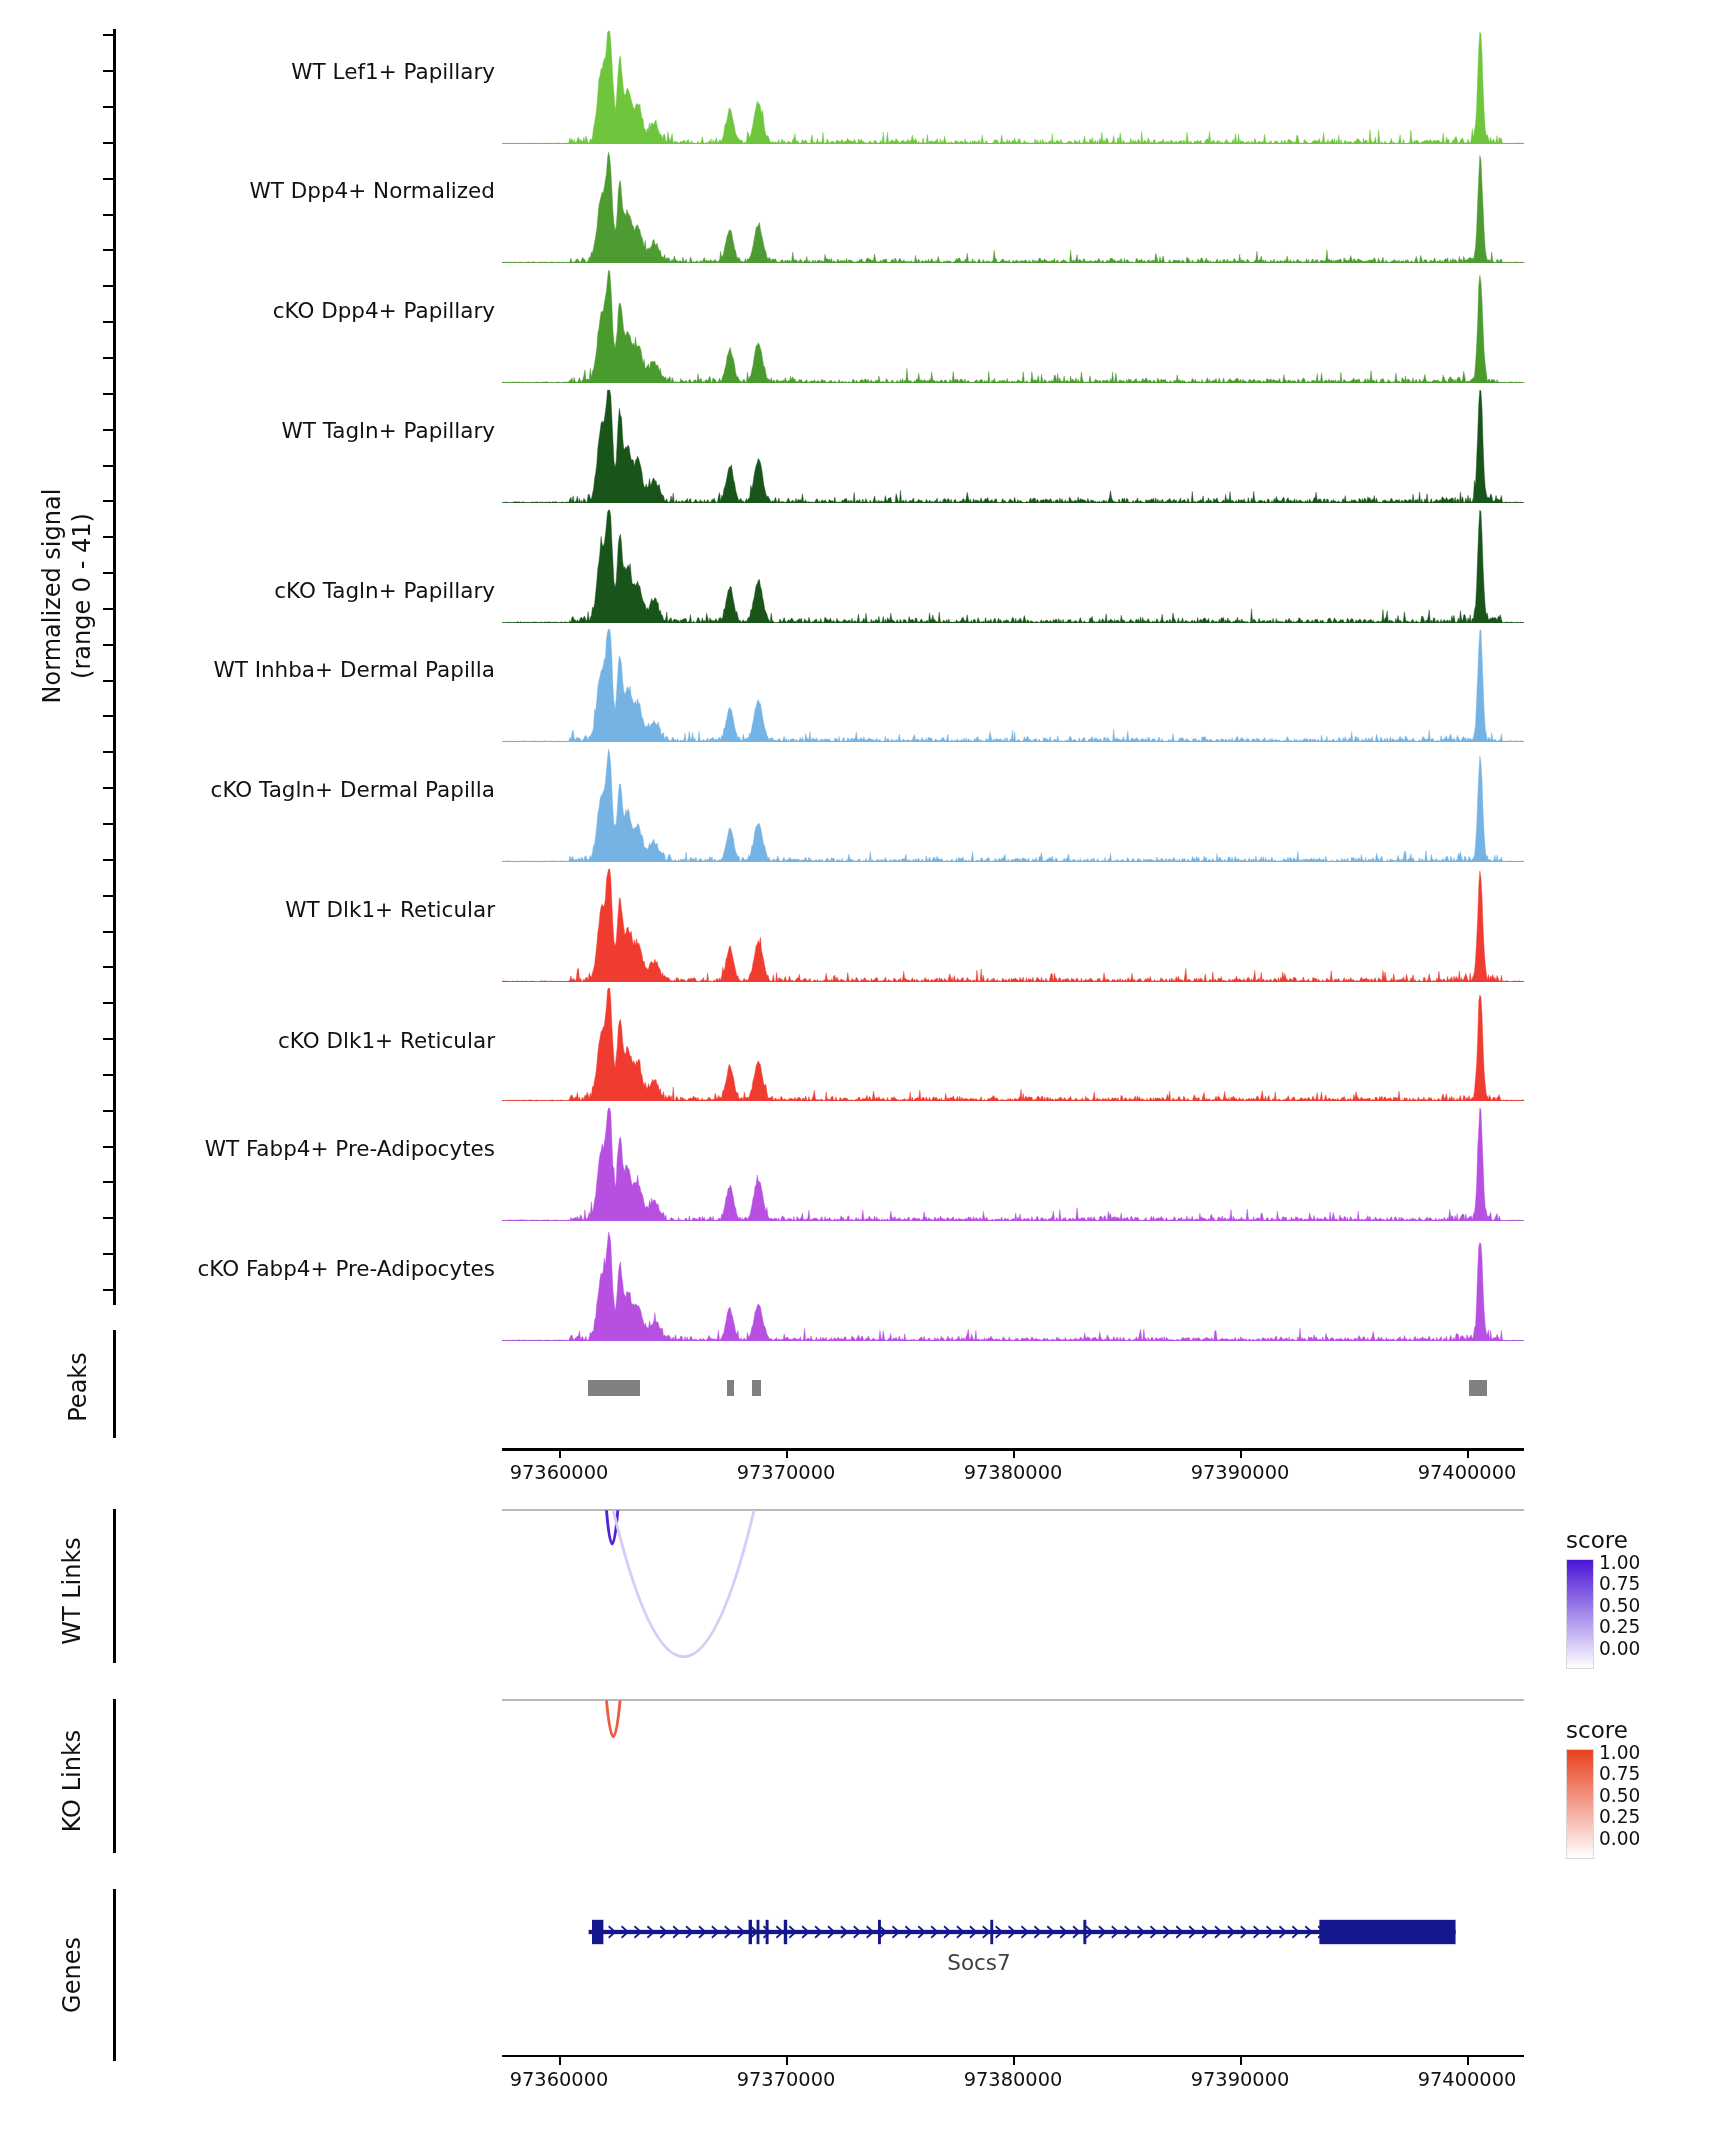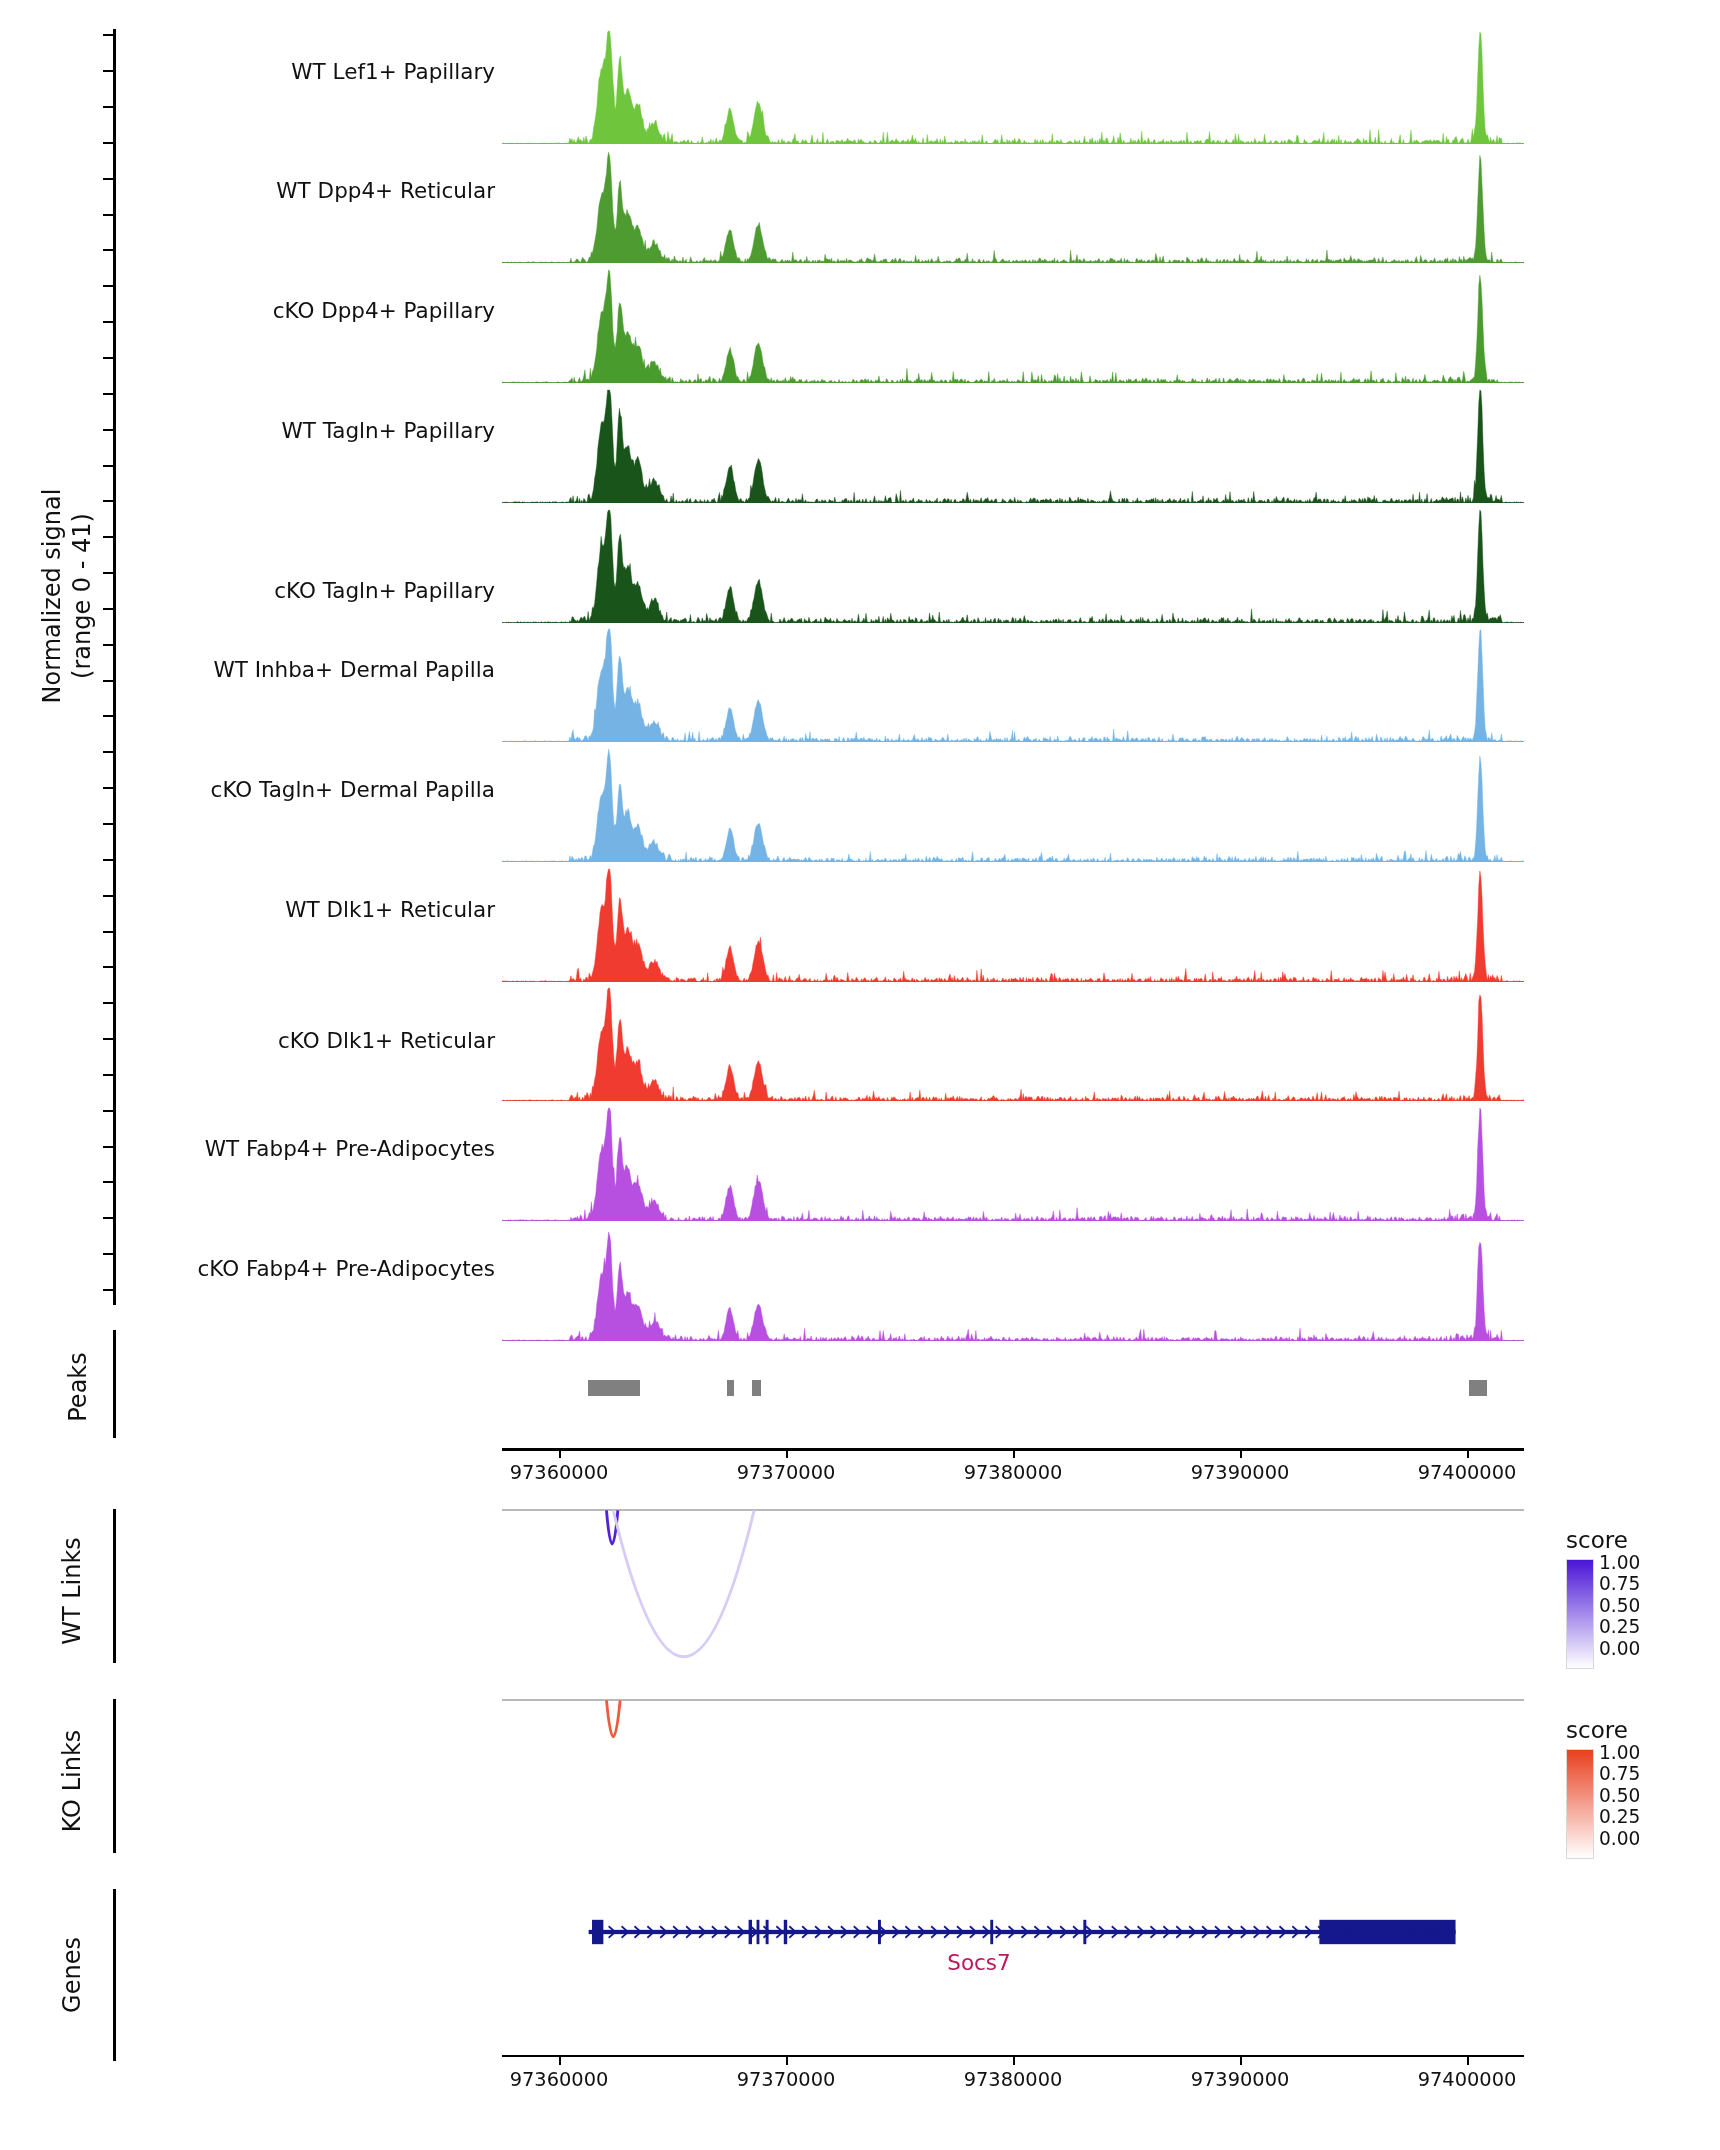--- a/index.html
+++ b/index.html
@@ -210,21 +210,21 @@
 
   
   .genes-block {
     position: absolute;
     left: 0;
     width: 1721px;
   }
   .gene-name {
     position: absolute;
     font-size: 21.5px;
-    color: #be185d;
+    color: #404040;
     transform: translateX(-50%);
     white-space: nowrap;
   }
   .gene-plot {
     position: absolute;
     left: 502px;
     width: 1022px;
   }
   .gene-axis-line {
     position: absolute;
@@ -295,21 +295,21 @@
         <div class="track" style="top: 29px;">
           <div class="track-label" style="top: 30px;">WT Lef1+ Papillary</div>
           <div class="track-plot">
             <div class="baseline"></div>
             <svg viewBox="0 0 1425 160" preserveAspectRatio="none">
               <path d="M 0 160 L 0.00 159.89 L 1.50 158.86 L 3.00 158.94 L 4.50 159.90 L 6.01 159.87 L 7.51 159.49 L 9.01 159.80 L 10.51 158.18 L 12.01 159.94 L 13.51 158.79 L 15.02 159.03 L 16.52 159.04 L 18.02 159.61 L 19.52 159.49 L 21.02 158.49 L 22.52 159.37 L 24.03 159.09 L 25.53 159.35 L 27.03 158.69 L 28.53 159.89 L 30.03 159.55 L 31.53 159.58 L 33.03 159.51 L 34.54 159.83 L 36.04 158.44 L 37.54 159.29 L 39.04 158.26 L 40.54 159.24 L 42.04 159.05 L 43.55 158.85 L 45.05 158.93 L 46.55 159.57 L 48.05 159.58 L 49.55 159.86 L 51.05 159.13 L 52.56 159.85 L 54.06 158.43 L 55.56 159.73 L 57.06 158.99 L 58.56 158.45 L 60.06 158.62 L 61.56 158.88 L 63.07 159.53 L 64.57 158.70 L 66.07 159.08 L 67.57 159.32 L 69.07 158.56 L 70.57 159.65 L 72.08 159.01 L 73.58 158.68 L 75.08 159.02 L 76.58 159.07 L 78.08 158.54 L 79.58 158.17 L 81.09 159.63 L 82.59 159.94 L 84.09 158.85 L 85.59 159.98 L 87.09 158.71 L 88.59 158.58 L 90.09 158.69 L 91.60 158.68 L 93.10 158.47 L 94.60 151.63 L 96.10 155.53 L 97.60 152.56 L 99.10 157.81 L 100.61 153.83 L 102.11 157.60 L 103.61 158.08 L 105.11 153.44 L 106.61 149.97 L 108.11 155.61 L 109.62 153.28 L 111.12 156.15 L 112.62 156.50 L 114.12 150.47 L 115.62 157.63 L 117.12 148.62 L 118.62 153.50 L 120.13 159.35 L 121.63 157.57 L 123.13 153.17 L 124.63 154.64 L 126.13 149.82 L 127.63 137.58 L 129.14 130.55 L 130.64 120.19 L 132.14 108.89 L 133.64 89.10 L 135.14 69.56 L 136.64 65.20 L 138.15 54.95 L 139.65 55.53 L 141.15 46.62 L 142.65 40.78 L 144.15 41.51 L 145.65 24.89 L 147.15 4.20 L 148.66 2.92 L 150.16 2.92 L 151.66 16.93 L 153.16 42.90 L 154.66 70.88 L 156.16 88.60 L 157.67 112.72 L 159.17 104.08 L 160.67 80.22 L 162.17 57.17 L 163.67 40.87 L 165.17 37.45 L 166.68 56.80 L 168.18 71.49 L 169.68 86.83 L 171.18 92.39 L 172.68 90.19 L 174.18 82.98 L 175.68 82.66 L 177.19 87.37 L 178.69 92.10 L 180.19 98.41 L 181.69 104.24 L 183.19 109.01 L 184.69 112.20 L 186.20 106.70 L 187.70 103.59 L 189.20 104.61 L 190.70 106.53 L 192.20 104.37 L 193.70 115.96 L 195.21 123.89 L 196.71 125.65 L 198.21 138.77 L 199.71 138.99 L 201.21 143.91 L 202.71 138.67 L 204.21 139.65 L 205.72 130.23 L 207.22 136.67 L 208.72 130.46 L 210.22 131.02 L 211.72 133.63 L 213.22 128.49 L 214.73 126.65 L 216.23 134.47 L 217.73 140.06 L 219.23 144.00 L 220.73 146.85 L 222.23 146.97 L 223.74 152.89 L 225.24 147.21 L 226.74 145.83 L 228.24 155.20 L 229.74 157.33 L 231.24 142.54 L 232.74 150.58 L 234.25 156.22 L 235.75 151.52 L 237.25 145.53 L 238.75 158.61 L 240.25 156.56 L 241.75 156.78 L 243.26 156.99 L 244.76 157.36 L 246.26 158.52 L 247.76 158.13 L 249.26 156.27 L 250.76 156.82 L 252.27 156.75 L 253.77 154.20 L 255.27 156.41 L 256.77 157.86 L 258.27 155.21 L 259.77 153.74 L 261.28 158.22 L 262.78 158.83 L 264.28 155.15 L 265.78 158.75 L 267.28 158.31 L 268.78 159.87 L 270.28 159.06 L 271.79 159.25 L 273.29 155.72 L 274.79 159.77 L 276.29 158.43 L 277.79 156.81 L 279.29 149.91 L 280.80 157.37 L 282.30 159.81 L 283.80 158.09 L 285.30 157.76 L 286.80 158.48 L 288.30 155.92 L 289.81 157.38 L 291.31 152.56 L 292.81 159.93 L 294.31 154.12 L 295.81 158.62 L 297.31 155.75 L 298.81 151.21 L 300.32 157.10 L 301.82 158.04 L 303.32 154.57 L 304.82 154.66 L 306.32 155.97 L 307.82 150.62 L 309.33 145.03 L 310.83 132.82 L 312.33 131.89 L 313.83 125.56 L 315.33 116.72 L 316.83 109.94 L 318.34 110.96 L 319.84 115.36 L 321.34 123.12 L 322.84 129.98 L 324.34 136.80 L 325.84 145.39 L 327.34 148.40 L 328.85 151.43 L 330.35 152.52 L 331.85 154.89 L 333.35 154.36 L 334.85 154.99 L 336.35 159.11 L 337.86 157.64 L 339.36 158.33 L 340.86 155.91 L 342.36 142.66 L 343.86 145.71 L 345.36 151.45 L 346.87 146.78 L 348.37 139.34 L 349.87 132.80 L 351.37 123.37 L 352.87 114.89 L 354.37 107.99 L 355.87 100.32 L 357.38 103.57 L 358.88 103.53 L 360.38 109.43 L 361.88 117.81 L 363.38 112.95 L 364.88 128.40 L 366.39 140.31 L 367.89 147.20 L 369.39 149.29 L 370.89 148.15 L 372.39 153.15 L 373.89 156.41 L 375.40 158.71 L 376.90 156.11 L 378.40 158.70 L 379.90 157.07 L 381.40 157.23 L 382.90 158.17 L 384.40 157.18 L 385.91 153.79 L 387.41 159.59 L 388.91 157.86 L 390.41 152.84 L 391.91 157.19 L 393.41 155.06 L 394.92 157.74 L 396.42 159.39 L 397.92 157.03 L 399.42 156.01 L 400.92 156.99 L 402.42 157.63 L 403.93 158.69 L 405.43 154.11 L 406.93 151.91 L 408.43 145.52 L 409.93 155.93 L 411.43 156.15 L 412.93 155.64 L 414.44 159.45 L 415.94 158.76 L 417.44 158.36 L 418.94 153.58 L 420.44 156.01 L 421.94 156.45 L 423.45 154.15 L 424.95 156.39 L 426.45 159.20 L 427.95 158.87 L 429.45 159.67 L 430.95 153.62 L 432.46 147.25 L 433.96 158.88 L 435.46 156.81 L 436.96 159.30 L 438.46 157.11 L 439.96 152.12 L 441.46 158.61 L 442.97 157.08 L 444.47 157.24 L 445.97 158.54 L 447.47 143.70 L 448.97 157.99 L 450.47 159.23 L 451.98 157.86 L 453.48 152.70 L 454.98 156.15 L 456.48 159.77 L 457.98 157.02 L 459.48 156.59 L 460.99 156.49 L 462.49 156.39 L 463.99 159.92 L 465.49 156.66 L 466.99 154.36 L 468.49 155.68 L 469.99 155.94 L 471.50 157.97 L 473.00 154.79 L 474.50 154.02 L 476.00 158.29 L 477.50 156.05 L 479.00 156.52 L 480.51 155.65 L 482.01 151.79 L 483.51 155.93 L 485.01 155.22 L 486.51 155.89 L 488.01 156.34 L 489.52 157.55 L 491.02 153.79 L 492.52 155.63 L 494.02 159.43 L 495.52 159.41 L 497.02 152.98 L 498.52 156.69 L 500.03 153.76 L 501.53 154.06 L 503.03 157.66 L 504.53 156.08 L 506.03 159.59 L 507.53 157.71 L 509.04 159.43 L 510.54 159.32 L 512.04 156.65 L 513.54 155.62 L 515.04 158.43 L 516.54 158.38 L 518.05 158.11 L 519.55 154.32 L 521.05 155.83 L 522.55 157.33 L 524.05 159.59 L 525.55 159.32 L 527.05 156.83 L 528.56 154.85 L 530.06 159.46 L 531.56 143.60 L 533.06 156.65 L 534.56 159.91 L 536.06 154.92 L 537.57 143.44 L 539.07 159.86 L 540.57 155.66 L 542.07 156.53 L 543.57 154.35 L 545.07 154.79 L 546.58 157.54 L 548.08 155.89 L 549.58 152.34 L 551.08 155.57 L 552.58 155.91 L 554.08 157.82 L 555.58 157.99 L 557.09 155.66 L 558.59 155.38 L 560.09 154.82 L 561.59 157.83 L 563.09 156.03 L 564.59 157.01 L 566.10 152.89 L 567.60 158.04 L 569.10 155.23 L 570.60 155.16 L 572.10 147.49 L 573.60 153.90 L 575.11 155.66 L 576.61 152.05 L 578.11 156.51 L 579.61 159.11 L 581.11 155.68 L 582.61 159.92 L 584.11 157.58 L 585.62 159.41 L 587.12 151.34 L 588.62 159.00 L 590.12 158.17 L 591.62 158.54 L 593.12 146.70 L 594.63 158.80 L 596.13 155.66 L 597.63 156.54 L 599.13 155.13 L 600.63 157.64 L 602.13 157.00 L 603.64 155.46 L 605.14 156.50 L 606.64 152.39 L 608.14 157.11 L 609.64 159.17 L 611.14 152.72 L 612.64 159.58 L 614.15 154.84 L 615.65 159.01 L 617.15 148.83 L 618.65 155.94 L 620.15 159.24 L 621.65 157.85 L 623.16 157.47 L 624.66 158.57 L 626.16 156.86 L 627.66 157.40 L 629.16 159.22 L 630.66 158.76 L 632.17 154.94 L 633.67 156.41 L 635.17 155.87 L 636.67 157.75 L 638.17 157.94 L 639.67 156.22 L 641.17 156.56 L 642.68 156.25 L 644.18 159.26 L 645.68 153.04 L 647.18 158.04 L 648.68 156.59 L 650.18 158.46 L 651.69 158.35 L 653.19 156.49 L 654.69 159.29 L 656.19 155.04 L 657.69 157.49 L 659.19 155.21 L 660.70 157.82 L 662.20 156.81 L 663.70 157.43 L 665.20 154.07 L 666.70 159.20 L 668.20 156.45 L 669.70 147.18 L 671.21 157.77 L 672.71 159.91 L 674.21 156.81 L 675.71 155.53 L 677.21 159.04 L 678.71 159.25 L 680.22 158.92 L 681.72 159.95 L 683.22 158.45 L 684.72 158.15 L 686.22 155.74 L 687.72 153.10 L 689.23 156.21 L 690.73 154.00 L 692.23 157.96 L 693.73 159.58 L 695.23 156.74 L 696.73 147.17 L 698.23 156.97 L 699.74 157.40 L 701.24 156.71 L 702.74 159.23 L 704.24 153.41 L 705.74 158.15 L 707.24 154.50 L 708.75 157.34 L 710.25 158.63 L 711.75 154.57 L 713.25 156.79 L 714.75 151.76 L 716.25 156.65 L 717.76 157.86 L 719.26 156.13 L 720.76 152.24 L 722.26 154.11 L 723.76 158.79 L 725.26 158.32 L 726.77 158.61 L 728.27 154.95 L 729.77 157.81 L 731.27 157.17 L 732.77 159.38 L 734.27 157.45 L 735.77 158.54 L 737.28 159.49 L 738.78 157.90 L 740.28 159.39 L 741.78 158.66 L 743.28 152.95 L 744.78 158.52 L 746.29 154.16 L 747.79 157.78 L 749.29 158.50 L 750.79 154.29 L 752.29 159.62 L 753.79 153.28 L 755.30 156.98 L 756.80 159.81 L 758.30 156.48 L 759.80 158.32 L 761.30 158.62 L 762.80 156.20 L 764.30 155.19 L 765.81 159.36 L 767.31 145.51 L 768.81 159.62 L 770.31 156.46 L 771.81 159.09 L 773.31 154.90 L 774.82 155.50 L 776.32 156.17 L 777.82 158.03 L 779.32 153.46 L 780.82 157.90 L 782.32 158.24 L 783.83 159.96 L 785.33 159.59 L 786.83 158.77 L 788.33 157.12 L 789.83 157.41 L 791.33 155.59 L 792.83 156.41 L 794.34 157.05 L 795.84 158.91 L 797.34 158.98 L 798.84 153.62 L 800.34 157.76 L 801.84 155.82 L 803.35 159.53 L 804.85 154.24 L 806.35 157.71 L 807.85 159.65 L 809.35 159.33 L 810.85 155.20 L 812.36 149.06 L 813.86 158.13 L 815.36 156.42 L 816.86 157.75 L 818.36 158.68 L 819.86 152.78 L 821.36 156.78 L 822.87 151.05 L 824.37 156.49 L 825.87 158.76 L 827.37 154.70 L 828.87 159.93 L 830.37 154.65 L 831.88 159.79 L 833.38 152.48 L 834.88 155.35 L 836.38 143.51 L 837.88 157.68 L 839.38 154.17 L 840.89 158.31 L 842.39 151.88 L 843.89 152.15 L 845.39 156.37 L 846.89 160.00 L 848.39 159.62 L 849.89 157.09 L 851.40 156.16 L 852.90 148.20 L 854.40 158.60 L 855.90 157.46 L 857.40 159.33 L 858.90 150.47 L 860.41 157.32 L 861.91 144.28 L 863.41 153.46 L 864.91 159.77 L 866.41 154.92 L 867.91 156.89 L 869.42 159.30 L 870.92 158.41 L 872.42 157.79 L 873.92 157.96 L 875.42 157.43 L 876.92 151.85 L 878.42 158.97 L 879.93 154.54 L 881.43 157.62 L 882.93 154.66 L 884.43 158.11 L 885.93 156.21 L 887.43 153.01 L 888.94 155.86 L 890.44 159.88 L 891.94 142.16 L 893.44 157.80 L 894.94 156.49 L 896.44 154.48 L 897.95 156.91 L 899.45 158.43 L 900.95 151.20 L 902.45 154.80 L 903.95 159.81 L 905.45 156.56 L 906.95 159.16 L 908.46 155.02 L 909.96 153.46 L 911.46 158.63 L 912.96 159.37 L 914.46 157.27 L 915.96 156.77 L 917.47 157.37 L 918.97 156.01 L 920.47 156.54 L 921.97 153.08 L 923.47 158.07 L 924.97 158.15 L 926.48 155.59 L 927.98 157.73 L 929.48 155.83 L 930.98 159.62 L 932.48 154.58 L 933.98 155.08 L 935.48 158.74 L 936.99 156.51 L 938.49 157.96 L 939.99 155.68 L 941.49 158.32 L 942.99 157.35 L 944.49 156.14 L 946.00 155.91 L 947.50 155.16 L 949.00 158.90 L 950.50 154.37 L 952.00 156.49 L 953.50 159.31 L 955.01 143.65 L 956.51 154.92 L 958.01 159.24 L 959.51 156.11 L 961.01 156.68 L 962.51 159.61 L 964.01 159.59 L 965.52 155.92 L 967.02 156.56 L 968.52 156.85 L 970.02 154.34 L 971.52 157.09 L 973.02 156.52 L 974.53 154.89 L 976.03 159.98 L 977.53 158.53 L 979.03 159.61 L 980.53 155.97 L 982.03 153.54 L 983.54 152.96 L 985.04 154.32 L 986.54 142.68 L 988.04 156.98 L 989.54 157.59 L 991.04 155.10 L 992.54 154.89 L 994.05 157.93 L 995.55 158.45 L 997.05 155.93 L 998.55 154.53 L 1000.05 158.31 L 1001.55 155.55 L 1003.06 159.68 L 1004.56 157.04 L 1006.06 159.66 L 1007.56 157.54 L 1009.06 154.98 L 1010.56 153.30 L 1012.07 158.35 L 1013.57 156.71 L 1015.07 158.69 L 1016.57 158.47 L 1018.07 156.90 L 1019.57 153.42 L 1021.07 158.30 L 1022.58 145.60 L 1024.08 155.15 L 1025.58 157.85 L 1027.08 146.18 L 1028.58 158.98 L 1030.08 154.28 L 1031.59 157.46 L 1033.09 155.74 L 1034.59 157.66 L 1036.09 159.15 L 1037.59 157.02 L 1039.09 157.55 L 1040.60 155.99 L 1042.10 158.32 L 1043.60 159.21 L 1045.10 155.52 L 1046.60 158.69 L 1048.10 157.75 L 1049.60 152.24 L 1051.11 155.41 L 1052.61 159.86 L 1054.11 157.68 L 1055.61 155.97 L 1057.11 156.66 L 1058.61 158.56 L 1060.12 156.00 L 1061.62 158.69 L 1063.12 146.20 L 1064.62 155.01 L 1066.12 158.81 L 1067.62 158.54 L 1069.13 157.55 L 1070.63 157.40 L 1072.13 154.73 L 1073.63 159.97 L 1075.13 159.66 L 1076.63 157.87 L 1078.13 155.48 L 1079.64 155.95 L 1081.14 156.65 L 1082.64 157.82 L 1084.14 159.02 L 1085.64 158.40 L 1087.14 154.72 L 1088.65 159.24 L 1090.15 156.36 L 1091.65 154.93 L 1093.15 158.67 L 1094.65 158.81 L 1096.15 154.20 L 1097.66 153.62 L 1099.16 154.78 L 1100.66 155.75 L 1102.16 156.55 L 1103.66 159.46 L 1105.16 156.49 L 1106.66 157.79 L 1108.17 148.17 L 1109.67 148.18 L 1111.17 156.47 L 1112.67 159.68 L 1114.17 158.46 L 1115.67 159.57 L 1117.18 159.79 L 1118.68 153.22 L 1120.18 156.43 L 1121.68 156.28 L 1123.18 158.48 L 1124.68 159.01 L 1126.19 159.30 L 1127.69 158.32 L 1129.19 158.30 L 1130.69 155.90 L 1132.19 155.53 L 1133.69 154.31 L 1135.19 155.93 L 1136.70 155.82 L 1138.20 155.72 L 1139.70 152.47 L 1141.20 158.41 L 1142.70 157.46 L 1144.20 154.94 L 1145.71 143.86 L 1147.21 158.62 L 1148.71 157.65 L 1150.21 157.60 L 1151.71 153.64 L 1153.21 159.03 L 1154.72 156.42 L 1156.22 155.55 L 1157.72 152.62 L 1159.22 157.08 L 1160.72 152.84 L 1162.22 159.98 L 1163.72 154.19 L 1165.23 159.21 L 1166.73 147.85 L 1168.23 159.75 L 1169.73 153.96 L 1171.23 159.07 L 1172.73 159.63 L 1174.24 157.51 L 1175.74 154.50 L 1177.24 157.23 L 1178.74 157.75 L 1180.24 156.01 L 1181.74 157.87 L 1183.25 156.07 L 1184.75 158.03 L 1186.25 159.28 L 1187.75 157.42 L 1189.25 155.96 L 1190.75 156.31 L 1192.26 152.57 L 1193.76 152.82 L 1195.26 154.81 L 1196.76 155.77 L 1198.26 157.88 L 1199.76 159.71 L 1201.26 152.14 L 1202.77 157.62 L 1204.27 154.88 L 1205.77 154.56 L 1207.27 160.00 L 1208.77 157.36 L 1210.27 140.15 L 1211.78 156.14 L 1213.28 156.99 L 1214.78 158.06 L 1216.28 156.48 L 1217.78 150.41 L 1219.28 159.91 L 1220.79 159.12 L 1222.29 140.03 L 1223.79 155.27 L 1225.29 159.96 L 1226.79 156.65 L 1228.29 159.73 L 1229.79 159.61 L 1231.30 155.57 L 1232.80 159.17 L 1234.30 159.24 L 1235.80 159.15 L 1237.30 159.42 L 1238.80 156.24 L 1240.31 152.24 L 1241.81 159.95 L 1243.31 156.48 L 1244.81 159.26 L 1246.31 159.33 L 1247.81 158.86 L 1249.32 159.37 L 1250.82 154.30 L 1252.32 147.07 L 1253.82 159.64 L 1255.32 159.96 L 1256.82 153.61 L 1258.32 158.97 L 1259.83 159.72 L 1261.33 159.52 L 1262.83 159.78 L 1264.33 158.14 L 1265.83 156.63 L 1267.33 140.62 L 1268.84 156.10 L 1270.34 159.56 L 1271.84 154.67 L 1273.34 156.78 L 1274.84 154.40 L 1276.34 155.03 L 1277.85 157.13 L 1279.35 157.76 L 1280.85 159.42 L 1282.35 157.22 L 1283.85 156.07 L 1285.35 156.70 L 1286.85 154.94 L 1288.36 155.99 L 1289.86 154.38 L 1291.36 155.72 L 1292.86 155.75 L 1294.36 153.67 L 1295.86 156.22 L 1297.37 157.38 L 1298.87 154.75 L 1300.37 154.40 L 1301.87 156.76 L 1303.37 154.27 L 1304.87 155.28 L 1306.38 155.03 L 1307.88 156.38 L 1309.38 158.05 L 1310.88 157.34 L 1312.38 144.86 L 1313.88 158.32 L 1315.38 159.59 L 1316.89 149.79 L 1318.39 154.67 L 1319.89 153.45 L 1321.39 159.88 L 1322.89 158.77 L 1324.39 158.49 L 1325.90 154.40 L 1327.40 154.96 L 1328.90 150.89 L 1330.40 149.54 L 1331.90 154.60 L 1333.40 159.90 L 1334.91 157.65 L 1336.41 154.92 L 1337.91 152.85 L 1339.41 151.69 L 1340.91 156.18 L 1342.41 159.74 L 1343.91 157.92 L 1345.42 158.65 L 1346.92 152.99 L 1348.42 157.12 L 1349.92 159.79 L 1351.42 152.91 L 1352.92 138.79 L 1354.43 151.37 L 1355.93 140.43 L 1357.43 132.48 L 1358.93 107.80 L 1360.43 64.43 L 1361.93 26.22 L 1363.44 4.40 L 1364.94 6.70 L 1366.44 34.53 L 1367.94 80.30 L 1369.44 116.04 L 1370.94 139.97 L 1372.44 148.16 L 1373.95 147.09 L 1375.45 152.27 L 1376.95 157.86 L 1378.45 150.17 L 1379.95 157.69 L 1381.45 154.90 L 1382.96 153.46 L 1384.46 158.48 L 1385.96 156.07 L 1387.46 148.24 L 1388.96 159.60 L 1390.46 150.48 L 1391.97 153.15 L 1393.47 151.59 L 1394.97 159.53 L 1396.47 159.47 L 1397.97 158.94 L 1399.47 159.61 L 1400.97 158.96 L 1402.48 158.38 L 1403.98 159.66 L 1405.48 159.66 L 1406.98 158.86 L 1408.48 159.53 L 1409.98 158.18 L 1411.49 159.65 L 1412.99 159.42 L 1414.49 158.78 L 1415.99 158.22 L 1417.49 158.82 L 1418.99 158.31 L 1420.50 158.73 L 1422.00 159.44 L 1423.50 159.70 L 1425.00 159.32 L 1425 160 Z" fill="#6fc63c" stroke="#6fc63c" stroke-width="0.6"></path>
             </svg>
           </div>
         </div>
         <div class="track" style="top: 148px;">
-          <div class="track-label" style="top: 30px;">WT Dpp4+ Reticular</div>
+          <div class="track-label" style="top: 30px;">WT Dpp4+ Normalized</div>
           <div class="track-plot">
             <div class="baseline"></div>
             <svg viewBox="0 0 1425 160" preserveAspectRatio="none">
               <path d="M 0 160 L 0.00 159.23 L 1.50 159.15 L 3.00 159.69 L 4.50 159.06 L 6.01 159.66 L 7.51 158.80 L 9.01 158.72 L 10.51 159.92 L 12.01 159.38 L 13.51 158.55 L 15.02 159.75 L 16.52 159.60 L 18.02 158.69 L 19.52 159.20 L 21.02 159.81 L 22.52 159.16 L 24.03 158.91 L 25.53 158.72 L 27.03 159.70 L 28.53 159.38 L 30.03 159.46 L 31.53 159.37 L 33.03 159.64 L 34.54 158.75 L 36.04 158.69 L 37.54 158.41 L 39.04 159.90 L 40.54 159.22 L 42.04 158.48 L 43.55 158.37 L 45.05 158.60 L 46.55 159.37 L 48.05 159.89 L 49.55 159.40 L 51.05 159.98 L 52.56 158.60 L 54.06 159.05 L 55.56 158.58 L 57.06 158.86 L 58.56 159.56 L 60.06 158.69 L 61.56 158.64 L 63.07 159.81 L 64.57 159.13 L 66.07 159.53 L 67.57 159.21 L 69.07 158.42 L 70.57 158.67 L 72.08 159.53 L 73.58 159.31 L 75.08 159.40 L 76.58 159.14 L 78.08 158.50 L 79.58 158.66 L 81.09 159.58 L 82.59 159.11 L 84.09 159.42 L 85.59 158.49 L 87.09 159.70 L 88.59 159.48 L 90.09 159.79 L 91.60 158.85 L 93.10 159.35 L 94.60 158.48 L 96.10 153.29 L 97.60 158.99 L 99.10 158.87 L 100.61 158.10 L 102.11 157.80 L 103.61 154.76 L 105.11 154.29 L 106.61 156.12 L 108.11 158.21 L 109.62 158.97 L 111.12 154.89 L 112.62 151.96 L 114.12 154.81 L 115.62 155.59 L 117.12 158.93 L 118.62 158.95 L 120.13 156.56 L 121.63 151.73 L 123.13 152.53 L 124.63 144.78 L 126.13 145.57 L 127.63 138.98 L 129.14 130.73 L 130.64 122.29 L 132.14 113.21 L 133.64 95.69 L 135.14 80.24 L 136.64 72.98 L 138.15 67.49 L 139.65 61.46 L 141.15 62.47 L 142.65 54.50 L 144.15 44.20 L 145.65 35.48 L 147.15 14.04 L 148.66 5.89 L 150.16 12.52 L 151.66 29.04 L 153.16 57.65 L 154.66 88.16 L 156.16 105.18 L 157.67 113.95 L 159.17 109.73 L 160.67 89.66 L 162.17 60.44 L 163.67 48.44 L 165.17 45.22 L 166.68 64.52 L 168.18 81.95 L 169.68 89.37 L 171.18 91.30 L 172.68 94.49 L 174.18 85.33 L 175.68 90.37 L 177.19 92.80 L 178.69 95.28 L 180.19 100.18 L 181.69 107.47 L 183.19 108.65 L 184.69 115.19 L 186.20 111.08 L 187.70 107.47 L 189.20 107.26 L 190.70 111.62 L 192.20 113.66 L 193.70 121.46 L 195.21 124.37 L 196.71 129.94 L 198.21 137.98 L 199.71 128.43 L 201.21 142.69 L 202.71 140.13 L 204.21 138.81 L 205.72 141.25 L 207.22 137.47 L 208.72 136.78 L 210.22 129.12 L 211.72 127.18 L 213.22 134.00 L 214.73 135.02 L 216.23 132.56 L 217.73 138.80 L 219.23 142.62 L 220.73 142.52 L 222.23 150.37 L 223.74 151.61 L 225.24 152.24 L 226.74 148.22 L 228.24 155.98 L 229.74 152.18 L 231.24 154.36 L 232.74 152.23 L 234.25 157.14 L 235.75 157.52 L 237.25 154.52 L 238.75 157.86 L 240.25 150.03 L 241.75 154.87 L 243.26 156.68 L 244.76 156.89 L 246.26 158.10 L 247.76 156.90 L 249.26 157.00 L 250.76 158.85 L 252.27 151.76 L 253.77 158.36 L 255.27 157.13 L 256.77 154.73 L 258.27 159.91 L 259.77 159.29 L 261.28 159.29 L 262.78 151.46 L 264.28 155.57 L 265.78 159.13 L 267.28 158.00 L 268.78 159.13 L 270.28 158.26 L 271.79 156.59 L 273.29 158.23 L 274.79 159.96 L 276.29 156.53 L 277.79 157.86 L 279.29 158.14 L 280.80 154.44 L 282.30 152.25 L 283.80 157.92 L 285.30 155.89 L 286.80 157.28 L 288.30 156.57 L 289.81 157.52 L 291.31 155.16 L 292.81 157.76 L 294.31 157.07 L 295.81 156.35 L 297.31 154.99 L 298.81 157.54 L 300.32 158.35 L 301.82 157.26 L 303.32 156.32 L 304.82 143.76 L 306.32 151.67 L 307.82 150.11 L 309.33 144.59 L 310.83 136.02 L 312.33 130.24 L 313.83 122.38 L 315.33 119.20 L 316.83 113.97 L 318.34 114.42 L 319.84 115.69 L 321.34 125.00 L 322.84 132.21 L 324.34 139.66 L 325.84 143.71 L 327.34 151.06 L 328.85 154.15 L 330.35 151.97 L 331.85 155.06 L 333.35 158.70 L 334.85 156.80 L 336.35 158.94 L 337.86 158.13 L 339.36 153.78 L 340.86 159.10 L 342.36 153.71 L 343.86 155.28 L 345.36 152.18 L 346.87 149.35 L 348.37 143.20 L 349.87 136.56 L 351.37 127.93 L 352.87 119.93 L 354.37 110.73 L 355.87 109.33 L 357.38 107.43 L 358.88 103.56 L 360.38 113.39 L 361.88 120.43 L 363.38 126.76 L 364.88 134.54 L 366.39 141.24 L 367.89 144.16 L 369.39 151.73 L 370.89 155.15 L 372.39 151.99 L 373.89 153.66 L 375.40 157.23 L 376.90 154.55 L 378.40 154.43 L 379.90 155.04 L 381.40 154.12 L 382.90 157.87 L 384.40 158.34 L 385.91 159.36 L 387.41 158.09 L 388.91 156.70 L 390.41 154.92 L 391.91 156.96 L 393.41 159.23 L 394.92 155.82 L 396.42 157.96 L 397.92 155.51 L 399.42 157.66 L 400.92 155.86 L 402.42 158.73 L 403.93 156.53 L 405.43 144.74 L 406.93 155.56 L 408.43 156.15 L 409.93 155.29 L 411.43 157.37 L 412.93 158.10 L 414.44 156.71 L 415.94 154.90 L 417.44 155.85 L 418.94 159.45 L 420.44 158.21 L 421.94 156.24 L 423.45 157.47 L 424.95 150.85 L 426.45 158.62 L 427.95 156.35 L 429.45 157.94 L 430.95 159.73 L 432.46 157.58 L 433.96 155.80 L 435.46 159.81 L 436.96 155.94 L 438.46 159.83 L 439.96 156.32 L 441.46 156.91 L 442.97 155.63 L 444.47 158.26 L 445.97 157.04 L 447.47 157.60 L 448.97 158.43 L 450.47 147.77 L 451.98 154.53 L 453.48 154.07 L 454.98 155.96 L 456.48 154.25 L 457.98 157.05 L 459.48 153.25 L 460.99 159.44 L 462.49 156.85 L 463.99 157.50 L 465.49 159.39 L 466.99 157.52 L 468.49 154.21 L 469.99 158.23 L 471.50 156.37 L 473.00 157.17 L 474.50 156.48 L 476.00 157.36 L 477.50 156.12 L 479.00 158.32 L 480.51 153.56 L 482.01 159.36 L 483.51 155.69 L 485.01 155.88 L 486.51 156.06 L 488.01 157.04 L 489.52 158.33 L 491.02 158.23 L 492.52 158.70 L 494.02 158.93 L 495.52 156.98 L 497.02 158.67 L 498.52 155.05 L 500.03 156.32 L 501.53 153.60 L 503.03 158.70 L 504.53 157.94 L 506.03 159.43 L 507.53 156.39 L 509.04 152.81 L 510.54 153.61 L 512.04 154.92 L 513.54 154.40 L 515.04 156.47 L 516.54 156.80 L 518.05 155.28 L 519.55 147.32 L 521.05 156.09 L 522.55 158.49 L 524.05 158.42 L 525.55 158.36 L 527.05 157.78 L 528.56 155.88 L 530.06 158.84 L 531.56 154.82 L 533.06 155.57 L 534.56 154.58 L 536.06 154.68 L 537.57 159.37 L 539.07 159.46 L 540.57 159.26 L 542.07 157.73 L 543.57 155.64 L 545.07 154.50 L 546.58 158.66 L 548.08 153.02 L 549.58 155.40 L 551.08 159.36 L 552.58 157.34 L 554.08 153.97 L 555.58 153.97 L 557.09 158.10 L 558.59 157.62 L 560.09 155.99 L 561.59 156.95 L 563.09 159.47 L 564.59 156.70 L 566.10 159.08 L 567.60 157.39 L 569.10 158.89 L 570.60 156.58 L 572.10 159.50 L 573.60 157.78 L 575.11 159.32 L 576.61 149.22 L 578.11 156.89 L 579.61 157.21 L 581.11 154.08 L 582.61 158.48 L 584.11 158.95 L 585.62 156.38 L 587.12 157.29 L 588.62 158.96 L 590.12 156.25 L 591.62 157.30 L 593.12 157.87 L 594.63 154.76 L 596.13 158.93 L 597.63 156.73 L 599.13 153.66 L 600.63 157.18 L 602.13 157.75 L 603.64 158.93 L 605.14 156.24 L 606.64 158.19 L 608.14 150.62 L 609.64 156.49 L 611.14 158.21 L 612.64 159.44 L 614.15 159.07 L 615.65 157.78 L 617.15 157.62 L 618.65 158.57 L 620.15 156.49 L 621.65 157.53 L 623.16 157.61 L 624.66 156.75 L 626.16 158.29 L 627.66 159.84 L 629.16 158.91 L 630.66 157.43 L 632.17 157.34 L 633.67 153.47 L 635.17 155.81 L 636.67 153.16 L 638.17 152.88 L 639.67 157.34 L 641.17 158.32 L 642.68 156.93 L 644.18 158.80 L 645.68 154.73 L 647.18 155.98 L 648.68 146.31 L 650.18 156.73 L 651.69 158.93 L 653.19 157.66 L 654.69 158.72 L 656.19 153.90 L 657.69 158.84 L 659.19 156.76 L 660.70 158.68 L 662.20 159.74 L 663.70 157.05 L 665.20 154.18 L 666.70 156.92 L 668.20 159.57 L 669.70 159.03 L 671.21 155.22 L 672.71 158.02 L 674.21 159.02 L 675.71 156.90 L 677.21 158.25 L 678.71 156.61 L 680.22 158.70 L 681.72 158.86 L 683.22 157.97 L 684.72 156.06 L 686.22 142.45 L 687.72 153.09 L 689.23 154.67 L 690.73 159.18 L 692.23 158.93 L 693.73 158.89 L 695.23 157.27 L 696.73 155.66 L 698.23 154.12 L 699.74 156.17 L 701.24 157.87 L 702.74 156.70 L 704.24 157.73 L 705.74 158.32 L 707.24 155.60 L 708.75 159.50 L 710.25 159.78 L 711.75 157.48 L 713.25 156.32 L 714.75 158.56 L 716.25 156.77 L 717.76 155.86 L 719.26 157.25 L 720.76 158.26 L 722.26 156.80 L 723.76 158.13 L 725.26 155.90 L 726.77 157.66 L 728.27 157.36 L 729.77 155.53 L 731.27 156.77 L 732.77 159.39 L 734.27 157.25 L 735.77 156.26 L 737.28 159.10 L 738.78 158.55 L 740.28 155.03 L 741.78 159.05 L 743.28 155.78 L 744.78 158.41 L 746.29 157.59 L 747.79 156.34 L 749.29 153.15 L 750.79 153.75 L 752.29 157.72 L 753.79 155.99 L 755.30 156.80 L 756.80 154.18 L 758.30 156.54 L 759.80 156.69 L 761.30 158.84 L 762.80 156.78 L 764.30 157.95 L 765.81 157.45 L 767.31 155.81 L 768.81 157.67 L 770.31 153.06 L 771.81 159.88 L 773.31 156.91 L 774.82 155.61 L 776.32 159.81 L 777.82 159.18 L 779.32 157.26 L 780.82 157.62 L 782.32 155.99 L 783.83 155.39 L 785.33 157.66 L 786.83 157.11 L 788.33 158.50 L 789.83 159.98 L 791.33 159.75 L 792.83 142.20 L 794.34 157.01 L 795.84 157.19 L 797.34 155.45 L 798.84 158.98 L 800.34 154.76 L 801.84 148.39 L 803.35 158.73 L 804.85 154.97 L 806.35 155.48 L 807.85 156.81 L 809.35 158.45 L 810.85 153.76 L 812.36 155.18 L 813.86 158.61 L 815.36 157.56 L 816.86 157.61 L 818.36 158.06 L 819.86 156.92 L 821.36 156.49 L 822.87 159.04 L 824.37 157.10 L 825.87 158.14 L 827.37 156.01 L 828.87 157.55 L 830.37 156.75 L 831.88 153.67 L 833.38 155.34 L 834.88 159.82 L 836.38 157.57 L 837.88 155.97 L 839.38 159.38 L 840.89 158.80 L 842.39 158.19 L 843.89 155.69 L 845.39 158.42 L 846.89 156.46 L 848.39 153.50 L 849.89 153.76 L 851.40 154.12 L 852.90 156.40 L 854.40 155.36 L 855.90 158.55 L 857.40 157.58 L 858.90 156.56 L 860.41 157.18 L 861.91 156.39 L 863.41 153.35 L 864.91 158.23 L 866.41 159.99 L 867.91 153.37 L 869.42 159.29 L 870.92 155.89 L 872.42 155.24 L 873.92 158.49 L 875.42 157.59 L 876.92 159.43 L 878.42 157.93 L 879.93 159.18 L 881.43 159.71 L 882.93 159.84 L 884.43 153.48 L 885.93 154.88 L 887.43 157.63 L 888.94 155.95 L 890.44 156.16 L 891.94 154.78 L 893.44 158.61 L 894.94 156.75 L 896.44 156.96 L 897.95 159.84 L 899.45 157.19 L 900.95 156.17 L 902.45 155.53 L 903.95 158.93 L 905.45 156.70 L 906.95 156.23 L 908.46 156.22 L 909.96 157.85 L 911.46 146.58 L 912.96 151.42 L 914.46 157.68 L 915.96 159.02 L 917.47 151.14 L 918.97 158.27 L 920.47 155.24 L 921.97 149.94 L 923.47 158.59 L 924.97 159.52 L 926.48 159.69 L 927.98 159.83 L 929.48 158.37 L 930.98 155.41 L 932.48 158.16 L 933.98 159.92 L 935.48 157.22 L 936.99 155.66 L 938.49 156.19 L 939.99 156.28 L 941.49 156.75 L 942.99 156.53 L 944.49 155.67 L 946.00 158.82 L 947.50 157.68 L 949.00 155.70 L 950.50 157.14 L 952.00 159.43 L 953.50 159.79 L 955.01 151.64 L 956.51 153.78 L 958.01 154.97 L 959.51 157.91 L 961.01 159.87 L 962.51 155.80 L 964.01 158.44 L 965.52 158.73 L 967.02 158.20 L 968.52 159.73 L 970.02 154.84 L 971.52 155.04 L 973.02 158.65 L 974.53 153.56 L 976.03 152.69 L 977.53 156.41 L 979.03 158.97 L 980.53 156.88 L 982.03 152.82 L 983.54 157.11 L 985.04 156.40 L 986.54 158.93 L 988.04 156.87 L 989.54 159.15 L 991.04 158.47 L 992.54 158.18 L 994.05 159.09 L 995.55 157.44 L 997.05 154.15 L 998.55 157.79 L 1000.05 158.78 L 1001.55 155.58 L 1003.06 159.41 L 1004.56 157.85 L 1006.06 155.24 L 1007.56 155.04 L 1009.06 159.24 L 1010.56 156.15 L 1012.07 155.08 L 1013.57 159.64 L 1015.07 156.81 L 1016.57 157.35 L 1018.07 159.01 L 1019.57 156.49 L 1021.07 153.24 L 1022.58 156.51 L 1024.08 157.89 L 1025.58 156.86 L 1027.08 158.35 L 1028.58 147.88 L 1030.08 158.05 L 1031.59 155.18 L 1033.09 157.12 L 1034.59 156.31 L 1036.09 158.60 L 1037.59 158.77 L 1039.09 154.83 L 1040.60 155.87 L 1042.10 158.62 L 1043.60 158.61 L 1045.10 159.71 L 1046.60 159.73 L 1048.10 157.90 L 1049.60 157.32 L 1051.11 155.03 L 1052.61 143.57 L 1054.11 157.11 L 1055.61 155.76 L 1057.11 155.56 L 1058.61 150.26 L 1060.12 157.66 L 1061.62 155.38 L 1063.12 158.70 L 1064.62 155.54 L 1066.12 159.47 L 1067.62 157.59 L 1069.13 158.65 L 1070.63 158.59 L 1072.13 156.32 L 1073.63 158.14 L 1075.13 157.50 L 1076.63 154.44 L 1078.13 159.89 L 1079.64 157.78 L 1081.14 156.62 L 1082.64 158.76 L 1084.14 157.64 L 1085.64 156.59 L 1087.14 157.44 L 1088.65 157.98 L 1090.15 157.87 L 1091.65 155.31 L 1093.15 158.48 L 1094.65 150.24 L 1096.15 156.38 L 1097.66 158.85 L 1099.16 155.20 L 1100.66 158.13 L 1102.16 158.46 L 1103.66 156.75 L 1105.16 157.20 L 1106.66 159.82 L 1108.17 156.15 L 1109.67 154.58 L 1111.17 157.05 L 1112.67 157.83 L 1114.17 157.33 L 1115.67 159.16 L 1117.18 158.87 L 1118.68 158.23 L 1120.18 159.04 L 1121.68 153.94 L 1123.18 157.96 L 1124.68 155.30 L 1126.19 159.74 L 1127.69 159.08 L 1129.19 155.99 L 1130.69 154.36 L 1132.19 159.07 L 1133.69 156.37 L 1135.19 156.84 L 1136.70 154.56 L 1138.20 159.09 L 1139.70 159.74 L 1141.20 156.56 L 1142.70 156.32 L 1144.20 156.75 L 1145.71 157.22 L 1147.21 157.55 L 1148.71 155.25 L 1150.21 141.93 L 1151.71 155.51 L 1153.21 154.83 L 1154.72 156.92 L 1156.22 155.16 L 1157.72 158.43 L 1159.22 156.09 L 1160.72 158.10 L 1162.22 156.04 L 1163.72 156.37 L 1165.23 155.79 L 1166.73 156.23 L 1168.23 154.93 L 1169.73 154.52 L 1171.23 159.63 L 1172.73 159.04 L 1174.24 152.72 L 1175.74 155.76 L 1177.24 156.17 L 1178.74 157.16 L 1180.24 155.82 L 1181.74 156.10 L 1183.25 149.56 L 1184.75 153.80 L 1186.25 158.68 L 1187.75 154.01 L 1189.25 154.96 L 1190.75 157.72 L 1192.26 156.91 L 1193.76 153.88 L 1195.26 155.00 L 1196.76 156.16 L 1198.26 156.05 L 1199.76 157.17 L 1201.26 158.17 L 1202.77 157.01 L 1204.27 158.40 L 1205.77 156.58 L 1207.27 157.57 L 1208.77 156.26 L 1210.27 155.82 L 1211.78 156.15 L 1213.28 155.69 L 1214.78 155.74 L 1216.28 152.32 L 1217.78 155.29 L 1219.28 159.97 L 1220.79 158.20 L 1222.29 153.32 L 1223.79 157.42 L 1225.29 158.70 L 1226.79 156.35 L 1228.29 151.80 L 1229.79 158.14 L 1231.30 159.64 L 1232.80 155.88 L 1234.30 159.04 L 1235.80 158.47 L 1237.30 159.51 L 1238.80 158.98 L 1240.31 157.20 L 1241.81 157.19 L 1243.31 156.07 L 1244.81 155.11 L 1246.31 158.20 L 1247.81 156.68 L 1249.32 158.68 L 1250.82 155.76 L 1252.32 159.42 L 1253.82 156.97 L 1255.32 157.55 L 1256.82 156.81 L 1258.32 159.66 L 1259.83 155.37 L 1261.33 157.45 L 1262.83 154.97 L 1264.33 158.04 L 1265.83 159.46 L 1267.33 157.34 L 1268.84 157.12 L 1270.34 159.68 L 1271.84 159.11 L 1273.34 155.50 L 1274.84 150.90 L 1276.34 156.64 L 1277.85 159.88 L 1279.35 159.66 L 1280.85 149.32 L 1282.35 154.11 L 1283.85 159.82 L 1285.35 156.62 L 1286.85 155.57 L 1288.36 155.05 L 1289.86 157.26 L 1291.36 159.79 L 1292.86 158.67 L 1294.36 156.47 L 1295.86 156.21 L 1297.37 157.50 L 1298.87 156.37 L 1300.37 152.60 L 1301.87 157.68 L 1303.37 159.07 L 1304.87 156.89 L 1306.38 158.22 L 1307.88 155.42 L 1309.38 159.45 L 1310.88 156.15 L 1312.38 159.59 L 1313.88 156.04 L 1315.38 153.71 L 1316.89 155.68 L 1318.39 152.59 L 1319.89 159.36 L 1321.39 158.22 L 1322.89 155.18 L 1324.39 157.93 L 1325.90 153.54 L 1327.40 157.75 L 1328.90 154.94 L 1330.40 156.54 L 1331.90 158.33 L 1333.40 158.96 L 1334.91 150.98 L 1336.41 156.05 L 1337.91 154.94 L 1339.41 158.83 L 1340.91 150.67 L 1342.41 155.04 L 1343.91 156.37 L 1345.42 155.15 L 1346.92 154.95 L 1348.42 152.89 L 1349.92 152.02 L 1351.42 154.19 L 1352.92 152.85 L 1354.43 155.90 L 1355.93 146.96 L 1357.43 137.73 L 1358.93 113.04 L 1360.43 74.85 L 1361.93 39.89 L 1363.44 10.48 L 1364.94 16.65 L 1366.44 49.65 L 1367.94 82.04 L 1369.44 116.31 L 1370.94 140.20 L 1372.44 150.51 L 1373.95 155.89 L 1375.45 155.89 L 1376.95 155.30 L 1378.45 158.59 L 1379.95 144.65 L 1381.45 156.49 L 1382.96 159.72 L 1384.46 158.40 L 1385.96 159.85 L 1387.46 154.53 L 1388.96 156.06 L 1390.46 158.84 L 1391.97 154.92 L 1393.47 154.94 L 1394.97 159.11 L 1396.47 159.23 L 1397.97 159.19 L 1399.47 158.76 L 1400.97 159.93 L 1402.48 159.21 L 1403.98 158.94 L 1405.48 159.36 L 1406.98 158.63 L 1408.48 159.54 L 1409.98 159.30 L 1411.49 159.26 L 1412.99 158.34 L 1414.49 158.93 L 1415.99 159.14 L 1417.49 159.16 L 1418.99 158.87 L 1420.50 159.13 L 1422.00 159.38 L 1423.50 159.87 L 1425.00 158.34 L 1425 160 Z" fill="#4e9b32" stroke="#4e9b32" stroke-width="0.6"></path>
             </svg>
           </div>
         </div>
         <div class="track" style="top: 268px;">
           <div class="track-label" style="top: 30px;">cKO Dpp4+ Papillary</div>
           <div class="track-plot">

